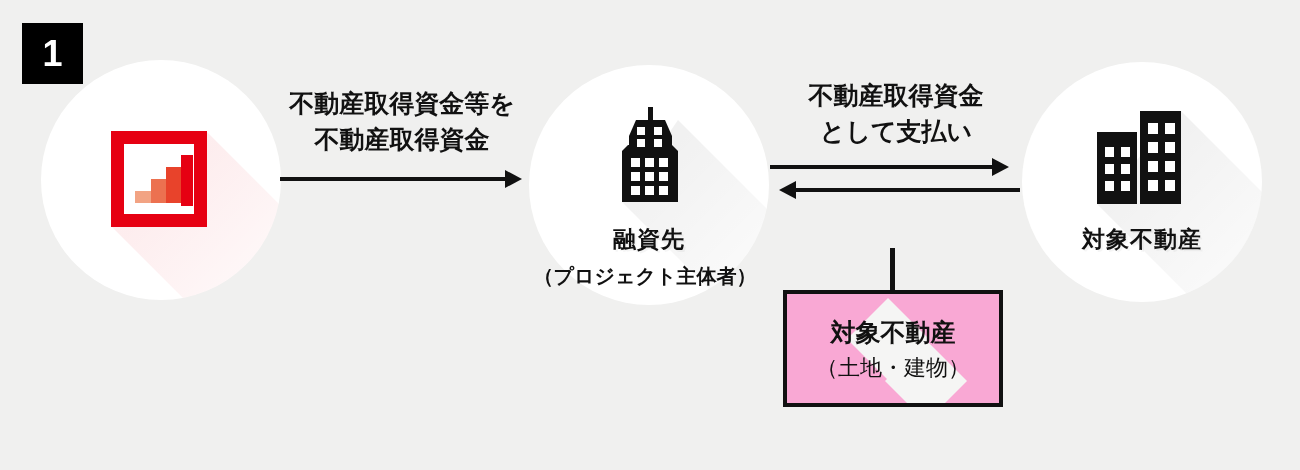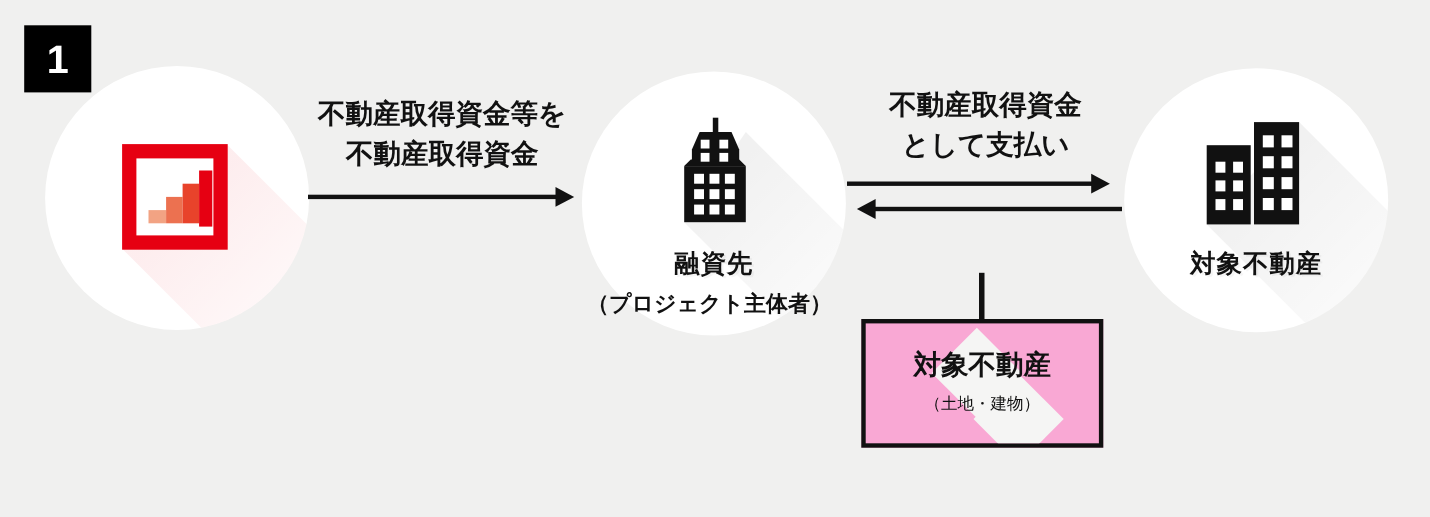--- a/index.html
+++ b/index.html
@@ -64,21 +64,21 @@
   .cap-transfer{left:766px;width:260px;top:209px;font-size:25px;line-height:30px;}
   
   .connector{position:absolute;left:890px;top:248px;width:5px;height:44px;background:#111;}
   .pbox{
     position:absolute;left:783px;top:290px;width:212px;height:109px;
     background:#f9a8d4;border:4px solid #111;
     display:flex;flex-direction:column;align-items:center;justify-content:center;
     overflow:hidden;
   }
   .pbox-title{font-size:25px;font-weight:bold;line-height:30px;position:relative;z-index:1;white-space:nowrap;}
-  .pbox-sub{font-size:15px;line-height:26px;margin-top:8px;position:relative;z-index:1;white-space:nowrap;}
+  .pbox-sub{font-size:22px;line-height:26px;margin-top:8px;position:relative;z-index:1;white-space:nowrap;}
   .pbox-mark{position:absolute;background:#f5f5f4;z-index:0;}
   .mark1{width:58px;height:58px;left:72px;top:16px;transform:rotate(45deg);}
   .mark2{width:58px;height:58px;left:110px;top:58px;transform:rotate(45deg);}
 </style>
 </head>
 <body>
 
 <div class="canvas">
 
   <div class="badge">1</div>

